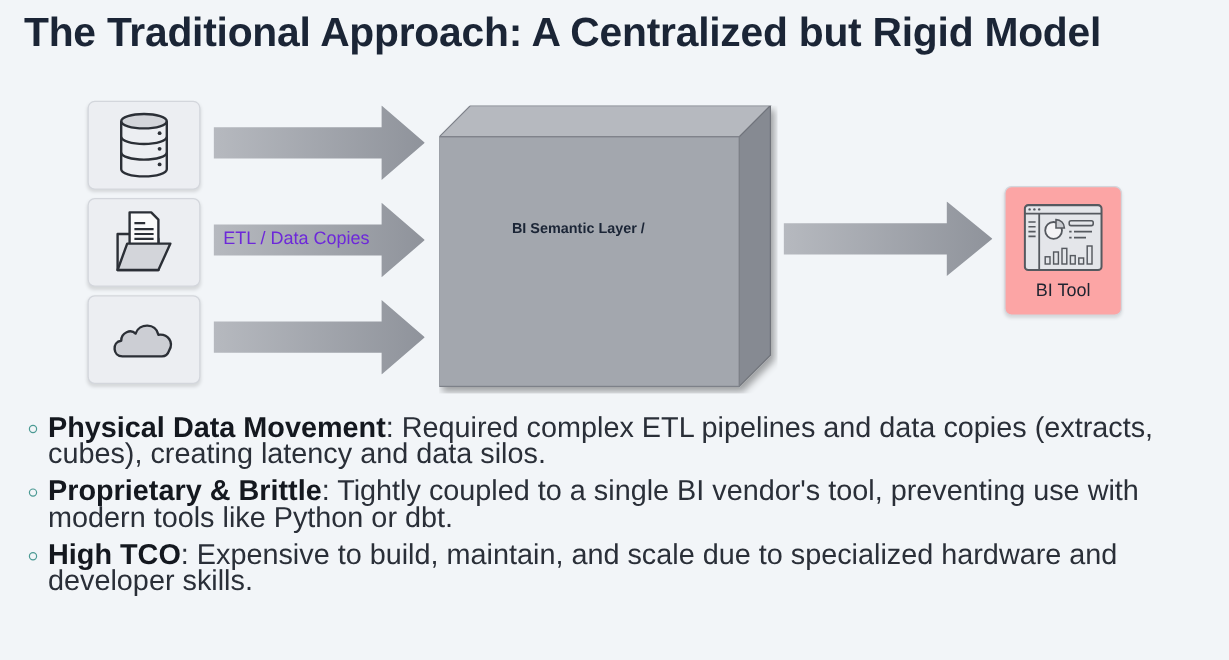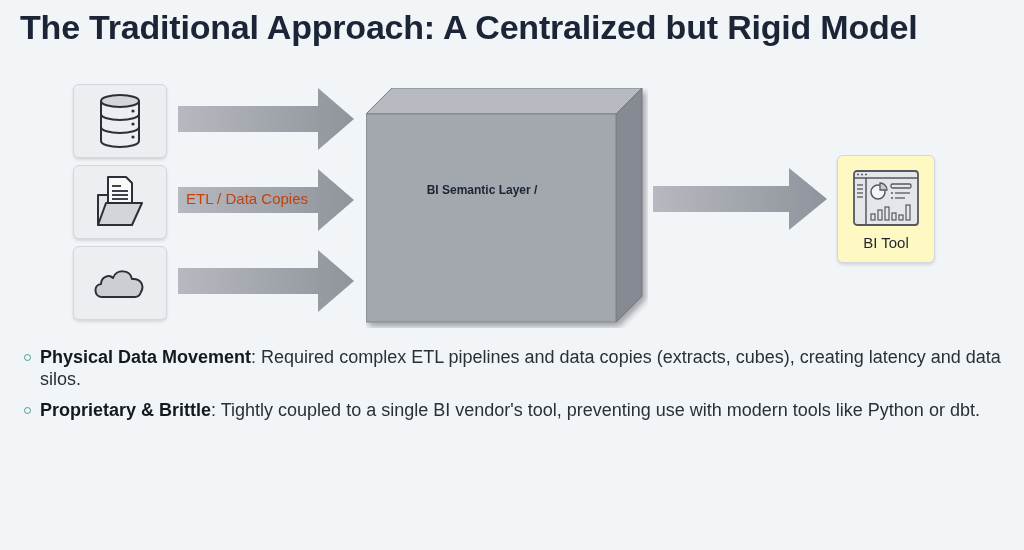--- a/index.html
+++ b/index.html
@@ -17,40 +17,40 @@
     }
     .src-box {
       position: absolute; left: 73px; width: 92px; height: 72px;
       background: #eceef2; border: 1px solid #d3d6dc; border-radius: 6px;
       box-shadow: 0 2px 3px rgba(0,0,0,0.12);
       display: flex; align-items: center; justify-content: center;
     }
     .arrow { position: absolute; }
     .etl-label {
       position: absolute; left: 186px; top: 190px;
-      font-size: 15px; color: #c2410c; white-space: nowrap;
+      font-size: 15px; color: #6d28d9; white-space: nowrap;
     }
     .cube-wrap { position: absolute; left: 366px; top: 88px; width: 282px; height: 240px; }
     .cube-text {
       position: absolute; left: 366px; top: 178px; width: 232px;
       text-align: center; font-weight: bold; font-size: 12px; line-height: 24px;
       color: #1b2536;
     }
     .bi-box {
       position: absolute; left: 837px; top: 155px; width: 96px; height: 106px;
-      background: #fef9c3; border: 1px solid #d3d6dc; border-radius: 6px;
+      background: #fca5a5; border: 1px solid #d3d6dc; border-radius: 6px;
       box-shadow: 0 2px 3px rgba(0,0,0,0.12);
     }
     .bi-label {
       position: absolute; left: 0; right: 0; top: 78px; text-align: center;
       font-size: 15px; color: #1f2430;
     }
     .bullets { position: absolute; left: 22px; top: 346px; width: 990px; }
     .bullet {
-      position: relative; padding-left: 18px; font-size: 18px; line-height: 22px;
+      position: relative; padding-left: 18px; font-size: 24px; line-height: 22px;
       color: #2a2f38; margin-bottom: 9px;
     }
     .bullet .dot {
       position: absolute; left: 2px; top: 8px; width: 5px; height: 5px;
       border: 1.5px solid #4c9a94; border-radius: 50%;
     }
     .bullet b { color: #14181f; }
   </style>
 </head>
 <body>
@@ -153,13 +153,17 @@
 
 <div class="bullets">
   <div class="bullet">
     <span class="dot"></span>
     <b>Physical Data Movement</b><span>: Required complex ETL pipelines and data copies (extracts, cubes), creating latency and data silos.</span>
   </div>
   <div class="bullet">
     <span class="dot"></span>
     <b>Proprietary &amp; Brittle</b><span>: Tightly coupled to a single BI vendor's tool, preventing use with modern tools like Python or dbt.</span>
   </div>
+  <div class="bullet">
+    <span class="dot"></span>
+    <b>High TCO</b><span>: Expensive to build, maintain, and scale due to specialized hardware and developer skills.</span>
+  </div>
 </div>
 
 </body></html>

